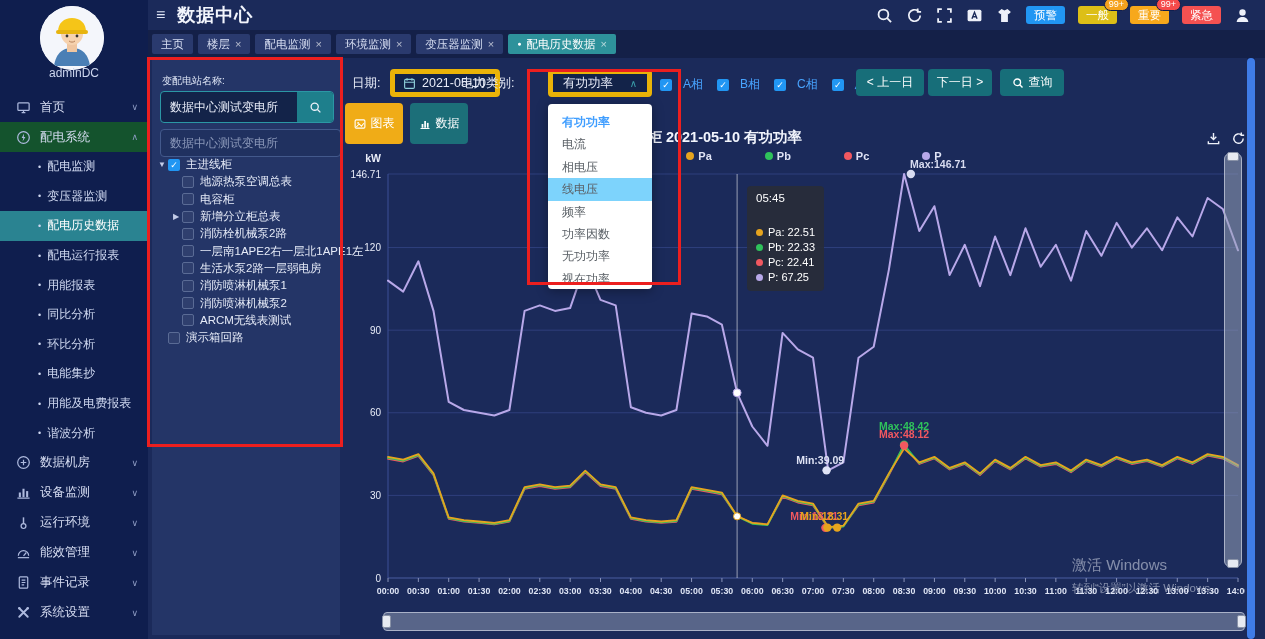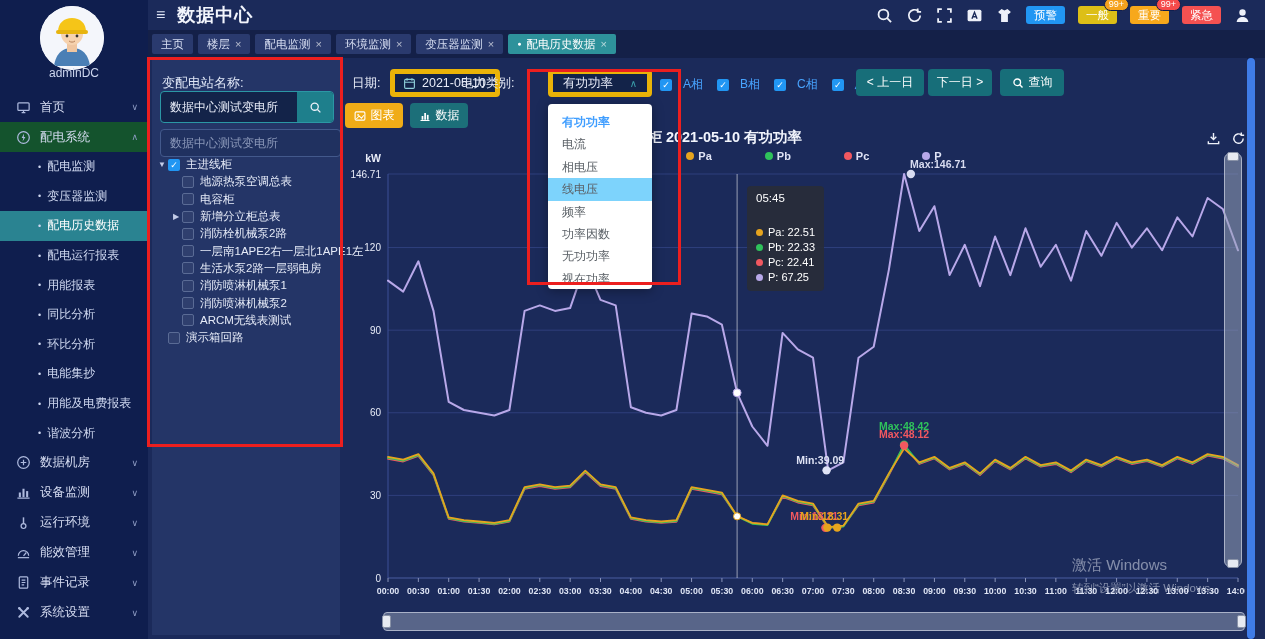--- a/index.html
+++ b/index.html
@@ -27,39 +27,39 @@
   .alarm-btn{position:relative;height:18px;line-height:18px;padding:0 8px;border-radius:3px;font-size:11.5px;color:#fff;cursor:pointer;}
   .badge{position:absolute;top:-8px;right:-12px;font-size:9px;line-height:11px;padding:0 4px;border-radius:7px;color:#fff;border:1px solid #0f1e4e;}
   
   .tabbar{left:148px;top:30px;width:1117px;height:28px;background:#142048;display:flex;align-items:center;gap:5px;padding-left:4px;z-index:4;}
   .tab{height:20px;line-height:20px;background:#2a3a6e;color:#d7def2;font-size:11.5px;padding:0 9px;border-radius:2px;display:flex;align-items:center;gap:5px;cursor:pointer;}
   .tab.active{background:#2e929b;color:#fff;}
   .tab .tclose{color:rgba(255,255,255,.65);font-size:11px;}
   .tab .tdot{font-size:7px;}
   
   .left-panel{left:152px;top:60px;width:188px;height:575px;background:#243567;z-index:3;}
-  .lp-label{left:162px;top:74px;font-size:13px;color:#dfe6f6;z-index:6;}
+  .lp-label{left:162px;top:74px;font-size:10px;color:#dfe6f6;z-index:6;}
   .station{left:160px;top:91px;width:172px;height:30px;background:#132349;border:1px solid #2b97a5;border-radius:4px;display:flex;align-items:center;z-index:6;}
   .station .sval{flex:1;padding-left:9px;font-size:12px;color:#e8ecf8;white-space:nowrap;overflow:hidden;}
   .station .sbtn{width:36px;height:30px;background:#1e7f8c;border-radius:0 3px 3px 0;display:flex;align-items:center;justify-content:center;color:#fff;cursor:pointer;}
   .filter{left:160px;top:129px;width:170px;height:26px;background:#203160;border:1px solid #43598c;border-radius:4px;display:flex;align-items:center;padding-left:9px;font-size:12px;color:#8a97b8;z-index:6;}
   .tree{left:156px;top:156px;width:182px;z-index:6;}
   .t-row{height:17.3px;display:flex;align-items:center;font-size:11.5px;color:#e6ebf8;white-space:nowrap;cursor:pointer;}
   .t-row .caret{width:12px;font-size:8px;color:#c3cce8;text-align:center;flex:0 0 12px;}
   .t-row.lvl1{padding-left:14px;}
   .cb{width:12px;height:12px;border-radius:2px;margin-right:6px;display:inline-flex;align-items:center;justify-content:center;font-size:9px;color:#fff;flex:0 0 12px;box-sizing:border-box;}
   .cb.on{background:#2196f3;}
   .cb.off{background:rgba(255,255,255,.05);border:1px solid #5a6b95;}
   
   .lbl{font-size:12.5px;color:#e8ecf8;z-index:3;}
   .inputbox{background:#132349;border:5px solid #eab308;border-radius:4px;height:28px;display:flex;align-items:center;font-size:12.5px;color:#e8ecf8;box-sizing:border-box;z-index:3;}
   .tealbtn{background:#176e79;border-radius:4px;height:27px;display:flex;align-items:center;justify-content:center;font-size:12px;color:#fff;cursor:pointer;z-index:3;}
   .phase-row{display:flex;align-items:center;gap:14px;z-index:3;}
   .phase{display:flex;align-items:center;gap:5px;font-size:12px;color:#48a4ff;cursor:pointer;}
-  .viewbtn{height:25px;border-radius:4px;display:flex;align-items:center;justify-content:center;gap:5px;font-size:12px;color:#fff;cursor:pointer;z-index:3;}
+  .viewbtn{height:41px;border-radius:4px;display:flex;align-items:center;justify-content:center;gap:5px;font-size:12px;color:#fff;cursor:pointer;z-index:3;}
   
   .dropdown{left:548px;top:104px;width:104px;height:178px;background:#fff;border-radius:4px;
     box-shadow:0 2px 12px rgba(0,0,0,.35);overflow:hidden;z-index:40;}
   .dropdown:before{content:"";position:absolute;top:-5px;left:46px;width:10px;height:10px;background:#fff;transform:rotate(45deg);}
   .opt{height:22.4px;line-height:22.4px;padding-left:14px;font-size:12px;color:#5a6066;cursor:pointer;}
   .opt.sel{color:#409eff;font-weight:bold;}
   .opt.hov{background:#7dd3fc;}
   
   .chart-title{left:343px;top:128px;width:720px;text-align:center;font-size:14.5px;font-weight:bold;color:#f2f5fd;z-index:3;}
   .chart-icons{left:1206px;top:131px;display:flex;gap:10px;color:#cfd6ef;z-index:3;}

